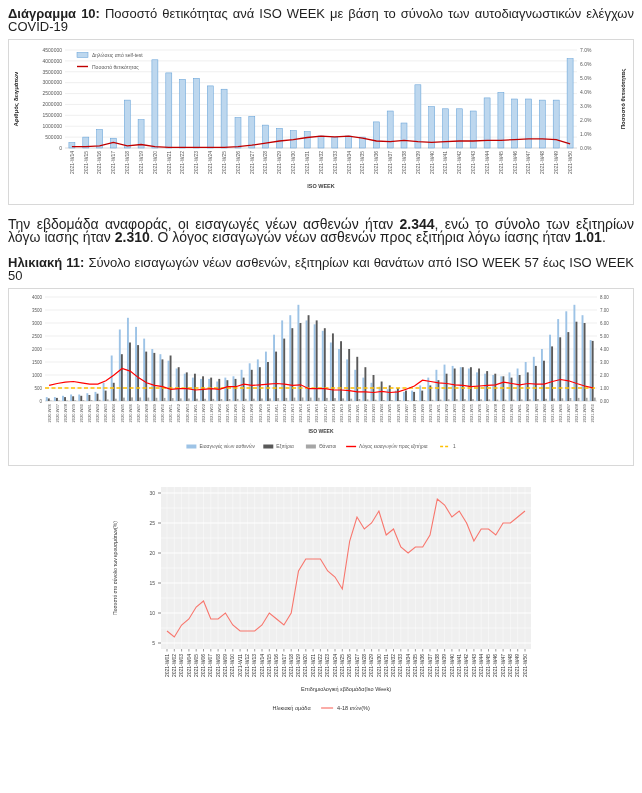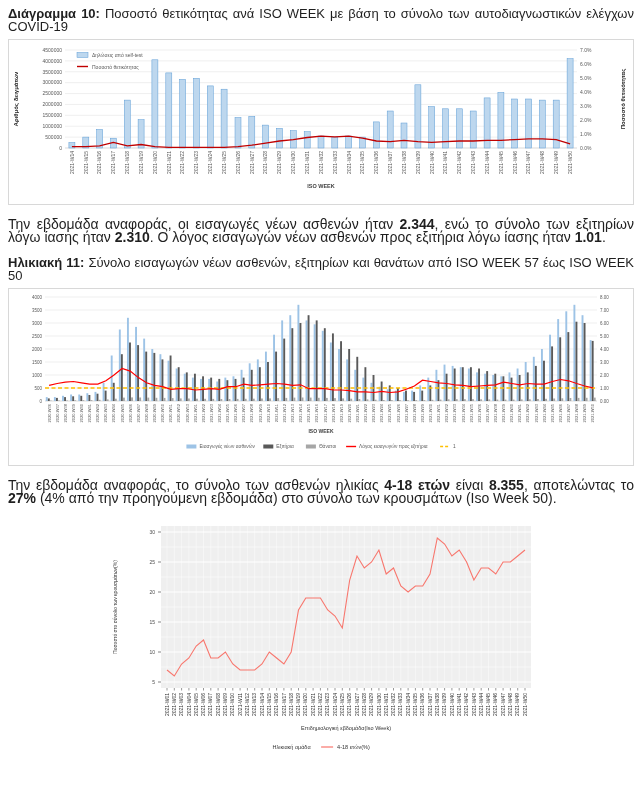--- a/index.html
+++ b/index.html
@@ -460,21 +460,20 @@
           <rect x="296.9" y="153.5" width="10" height="4" fill="#a6a6a6"></rect>
           <text x="309.9" y="157.3" font-size="4.8" fill="#595959">Θάνατοι</text>
           <line x1="337.1" y1="155.5" x2="347.1" y2="155.5" stroke="#ff0000" stroke-width="1.4"></line>
           <text x="350.1" y="157.3" font-size="4.8" fill="#595959">Λόγος εισαγωγών προς εξιτήρια</text>
           <line x1="431.1" y1="155.5" x2="441.1" y2="155.5" stroke="#ffc000" stroke-width="1.4" stroke-dasharray="3 2"></line>
           <text x="444.1" y="157.3" font-size="4.8" fill="#595959">1</text>
         </svg>
       </div>
   </div>
 
-  <p class="para"><span>Την εβδομάδα αναφοράς, το σύνολο των ασθενών ηλικίας </span><b>4-18 ετών</b><span> είναι </span><b>8.355</b><span>, αποτελώντας το </span><b>27%</b><span> (4% από την προηγούμενη εβδομάδα) στο σύνολο των κρουσμάτων (Iso Week 50).</span></p>
 
 
   <div class="chart3-wrap">
     <div>
         <svg width="432" height="248" viewBox="0 0 432 248" font-family="Liberation Sans, sans-serif">
           <rect x="56" y="8" width="370" height="162" fill="#efefef"></rect>
           <line x1="56" y1="164.0" x2="426" y2="164.0" stroke="#ffffff" stroke-width="1"></line>
           <line x1="56" y1="149.0" x2="426" y2="149.0" stroke="#ffffff" stroke-width="0.5"></line>
           <line x1="56" y1="134.0" x2="426" y2="134.0" stroke="#ffffff" stroke-width="1"></line>
           <line x1="56" y1="119.0" x2="426" y2="119.0" stroke="#ffffff" stroke-width="0.5"></line>

